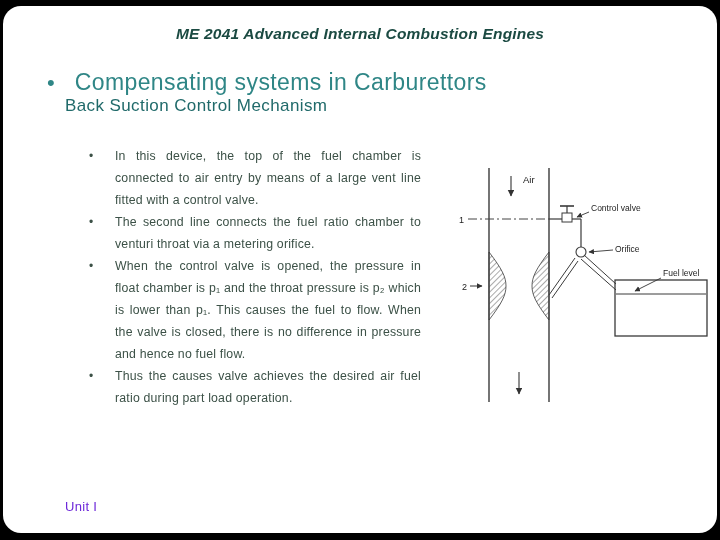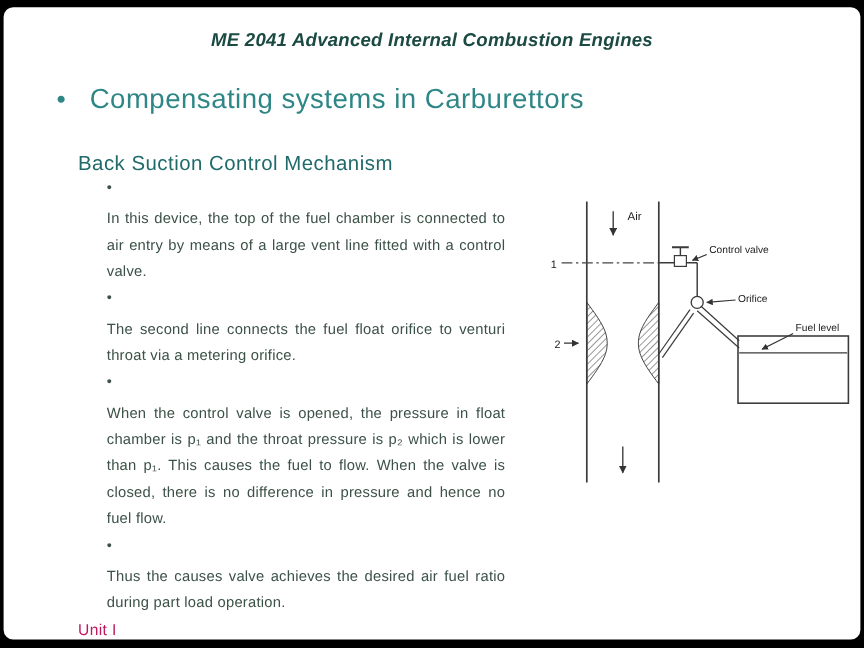--- a/index.html
+++ b/index.html
@@ -5,52 +5,52 @@
   * { margin:0; padding:0; box-sizing:border-box; }
   html,body { width:720px; height:540px; }
   body {
     background:#000;
     font-family:"Liberation Sans", sans-serif;
     position:relative;
     overflow:hidden;
   }
   .slide {
     position:absolute; left:3px; top:6px; width:714px; height:527px;
-    background:#fff; border-radius:8px;
+    background:#fff; border-radius:18px;
   }
   .title {
     position:absolute; top:19px; left:0; width:100%;
     text-align:center; font-size:15.5px; font-weight:bold; font-style:italic;
     color:#1b4a42; letter-spacing:0.2px;
   }
   .heading-row {
     position:absolute; left:44px; top:63px;
     display:flex; align-items:baseline;
   }
   .heading-bullet { color:#2f8686; font-size:22px; line-height:1; margin-right:20px; }
   .heading-bullet::before { content:"\2022"; }
   .heading-text { font-size:23px; color:#2f8686; letter-spacing:0.4px; }
   .subheading {
-    position:absolute; left:62px; top:121px;
+    position:absolute; left:62px; top:90px;
     font-size:17px; color:#206a6a; letter-spacing:0.4px;
   }
   .bullets {
     position:absolute; left:86px; top:139px; width:332px;
     list-style:none;
   }
-  .bullets li { display:flex;flex-direction:column; }
+  .bullets li { display:flex; }
   .bullet-dot { flex:0 0 26px; width:26px; font-size:12px; color:#3c5147; line-height:22px; }
   .bullet-dot::before { content:"\2022"; }
   .bullet-text {
     flex:1; font-size:12.3px; line-height:22px;
     text-align:justify; color:#3c5147; letter-spacing:0.2px;
   }
   .footer {
     position:absolute; left:62px; top:493px;
-    font-size:13px; color:#be185d; letter-spacing:0.3px;margin-top:18px;
+    font-size:13px; color:#6d28d9; letter-spacing:0.3px;
   }
   .diagram { position:absolute; left:452px; top:156px; width:278px; height:252px; }
   svg text { font-family:"Liberation Sans", sans-serif; fill:#222; }
 </style>
 </head>
 <body>
 
 <div class="slide">
 
   <div class="title">ME 2041 Advanced Internal Combustion Engines</div>
@@ -62,21 +62,21 @@
 
   <div class="subheading">Back Suction Control Mechanism</div>
 
   <ul class="bullets">
     <li>
       <span class="bullet-dot"></span>
       <span class="bullet-text">In this device, the top of the fuel chamber is connected to air entry by means of a large vent line fitted with a control valve.</span>
     </li>
     <li>
       <span class="bullet-dot"></span>
-      <span class="bullet-text">The second line connects the fuel float orifice to venturi throat via a metering orifice.</span>
+      <span class="bullet-text">The second line connects the fuel ratio chamber to venturi throat via a metering orifice.</span>
     </li>
     <li>
       <span class="bullet-dot"></span>
       <span class="bullet-text">When the control valve is opened, the pressure in float chamber is p₁ and the throat pressure is p₂ which is lower than p₁. This causes the fuel to flow. When the valve is closed, there is no difference in pressure and hence no fuel flow.</span>
     </li>
     <li>
       <span class="bullet-dot"></span>
       <span class="bullet-text">Thus the causes valve achieves the desired air fuel ratio during part load operation.</span>
     </li>
   </ul>

